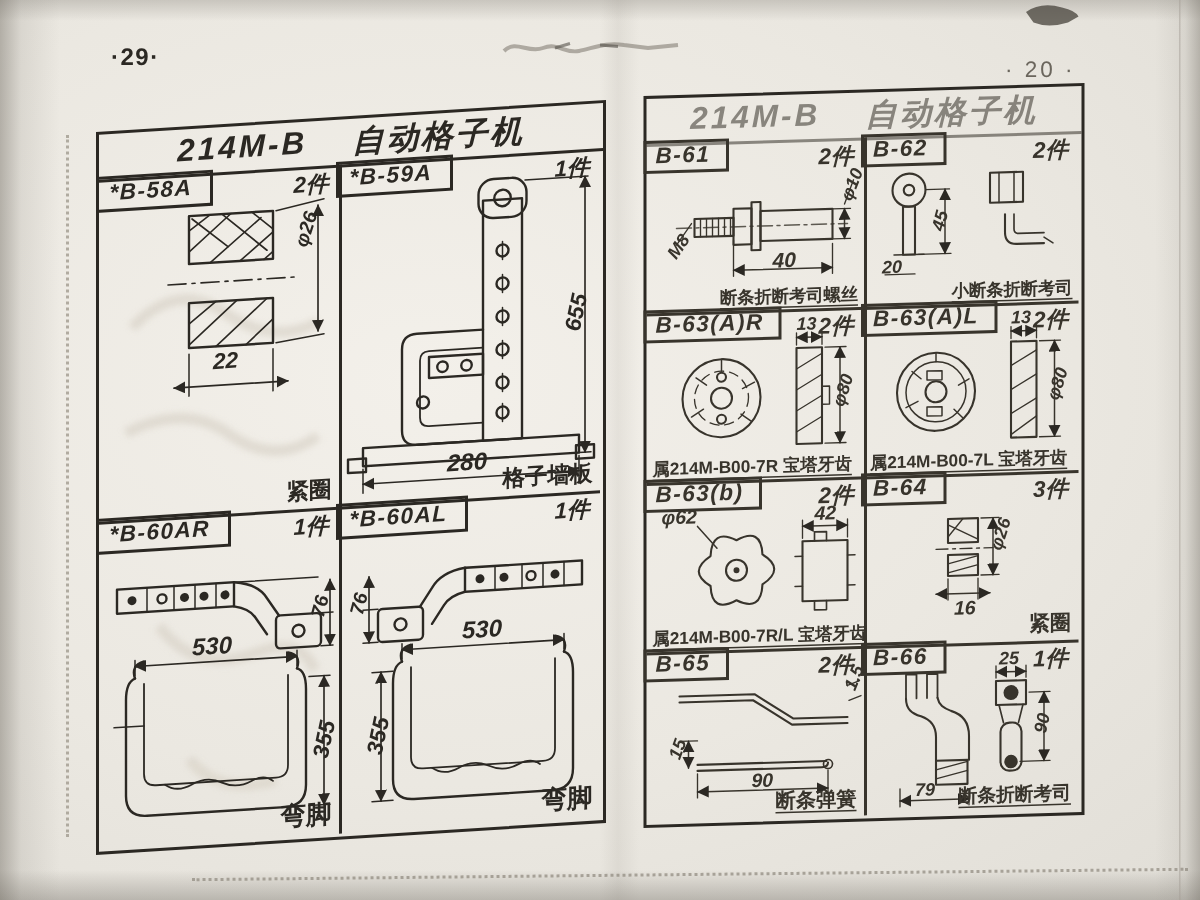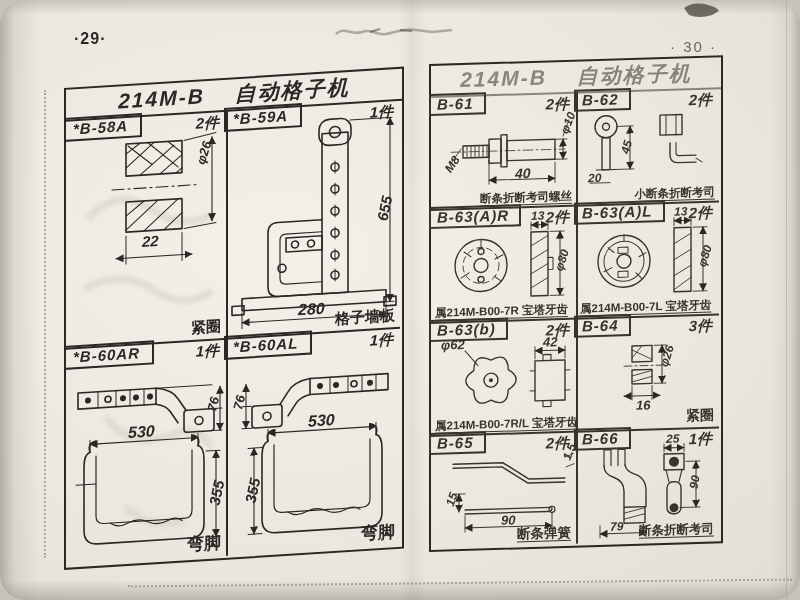--- a/index.html
+++ b/index.html
@@ -11,21 +11,20 @@
   }
   .photo{
     position:relative;width:800px;height:600px;
     background:
       linear-gradient(90deg, rgba(110,105,96,.45) 0px, rgba(140,136,128,.18) 14px, rgba(140,136,128,0) 40px),
       linear-gradient(270deg, rgba(110,105,96,.40) 0px, rgba(140,136,128,.15) 10px, rgba(140,136,128,0) 30px),
       linear-gradient(180deg, rgba(150,146,138,.40) 0px, rgba(150,146,138,0) 14px),
       linear-gradient(0deg, rgba(130,126,118,.45) 0px, rgba(130,126,118,0) 20px),
       linear-gradient(90deg, rgba(255,255,255,0) 400px, rgba(120,114,104,.10) 412px, rgba(255,255,255,0) 426px),
       radial-gradient(ellipse at 35% 42%, #f3f0ea 0%, #ebe8e1 55%, #e1ded7 100%);
-    border-radius: 26px;
   }
   .page{position:absolute;border:2.5px solid #2b2823;}
   .page-left{left:64px;top:88px;width:336px;height:478px;transform:skewY(-3.6deg);transform-origin:0 0;}
   .page-right{left:429px;top:64px;width:290px;height:484px;border-width:2.2px;transform:skewY(-1.7deg);transform-origin:0 0;color:#38342c;}
   .hdr{position:absolute;left:0;top:0;right:0;height:30px;border-bottom:2.4px solid #2b2823;
        display:flex;align-items:center;justify-content:center;gap:30px;
        font-size:21px;font-weight:bold;letter-spacing:2px;font-style:italic;}
   .page-right .hdr{opacity:.55;border-bottom-color:#38342c;}
   .cell{position:absolute;}
   .b-r{border-right:2.2px solid #2b2823;}
@@ -68,21 +67,21 @@
   <div class="redge"></div>
   <svg class="draw" style="left:330px;top:20px" width="130" height="22">
     <path d="M6,14 c8,-8 16,2 26,-2 c10,-4 14,4 24,2 c10,-2 18,-6 30,-4 l16,2 l20,-2" fill="none" stroke="#6f6a60" stroke-width="2.6" opacity=".5"></path>
     <path d="M40,12 l10,-3 M70,10 l12,1" stroke="#55514a" stroke-width="2" opacity=".6"></path>
   </svg>
   <svg class="draw" style="left:678px;top:0" width="46" height="18">
     <path d="M6,8 q10,-7 24,-3 q9,2 11,6 l-7,4 q-13,4 -23,0 z" fill="#45413a" opacity=".75"></path>
   </svg>
 
   <span class="pn pn29">·29·</span>
-  <span class="pn pn30">· 30 ·</span>
+  <span class="pn pn30">· 20 ·</span>
 
   <div class="page page-left">
 
     <svg class="ghost" width="336" height="478">
       <g fill="none" stroke="#d8d2c6" stroke-width="7" opacity=".65">
         <path d="M22,130 q30,-30 62,-6 t62,10"></path>
         <path d="M18,200 q40,-18 70,6 q30,22 58,4"></path>
         <path d="M40,330 q24,34 64,22 q30,-10 40,14"></path>
         <path d="M60,420 q20,26 58,18"></path>
       </g>

